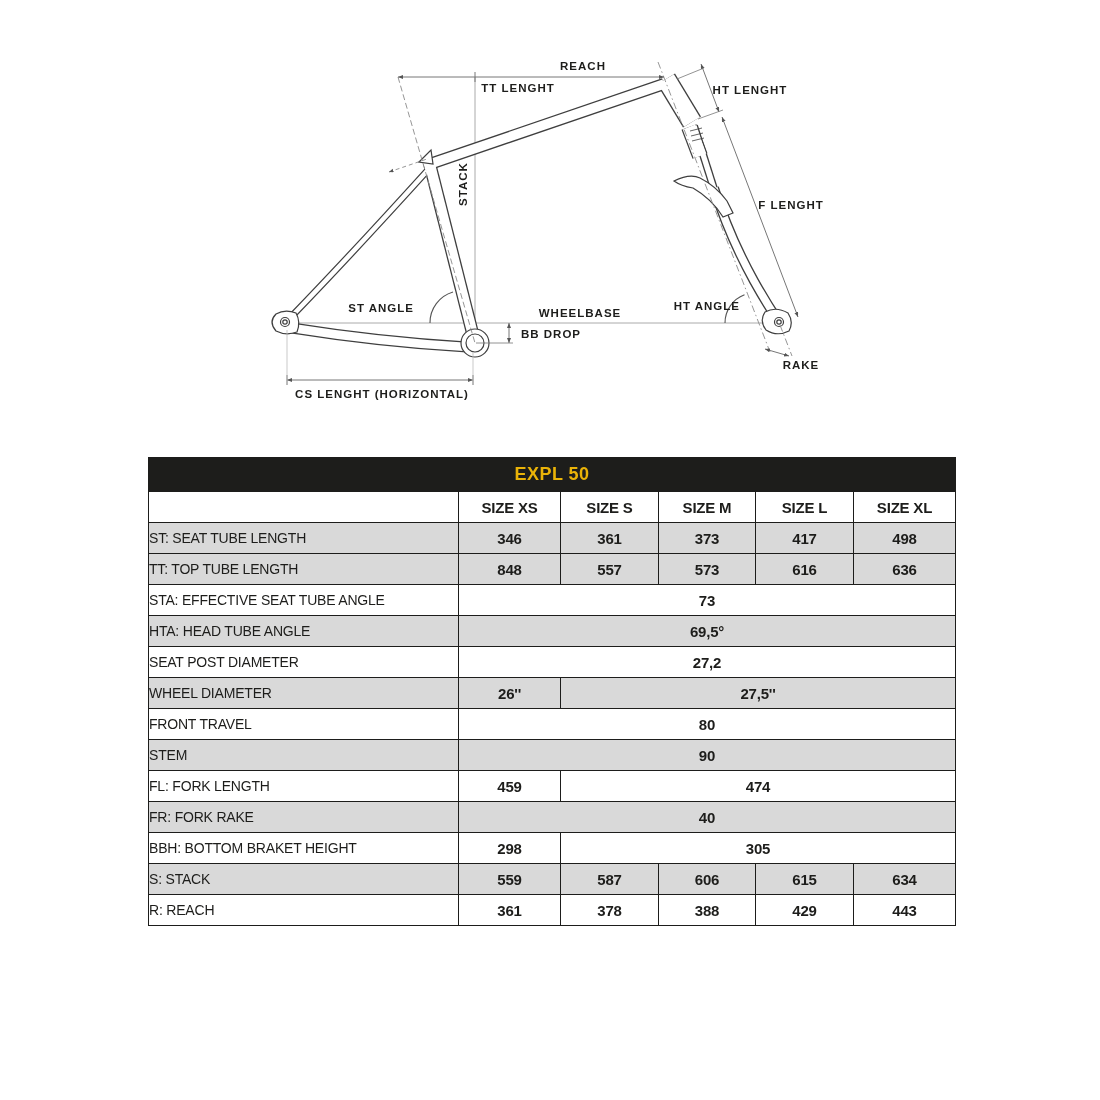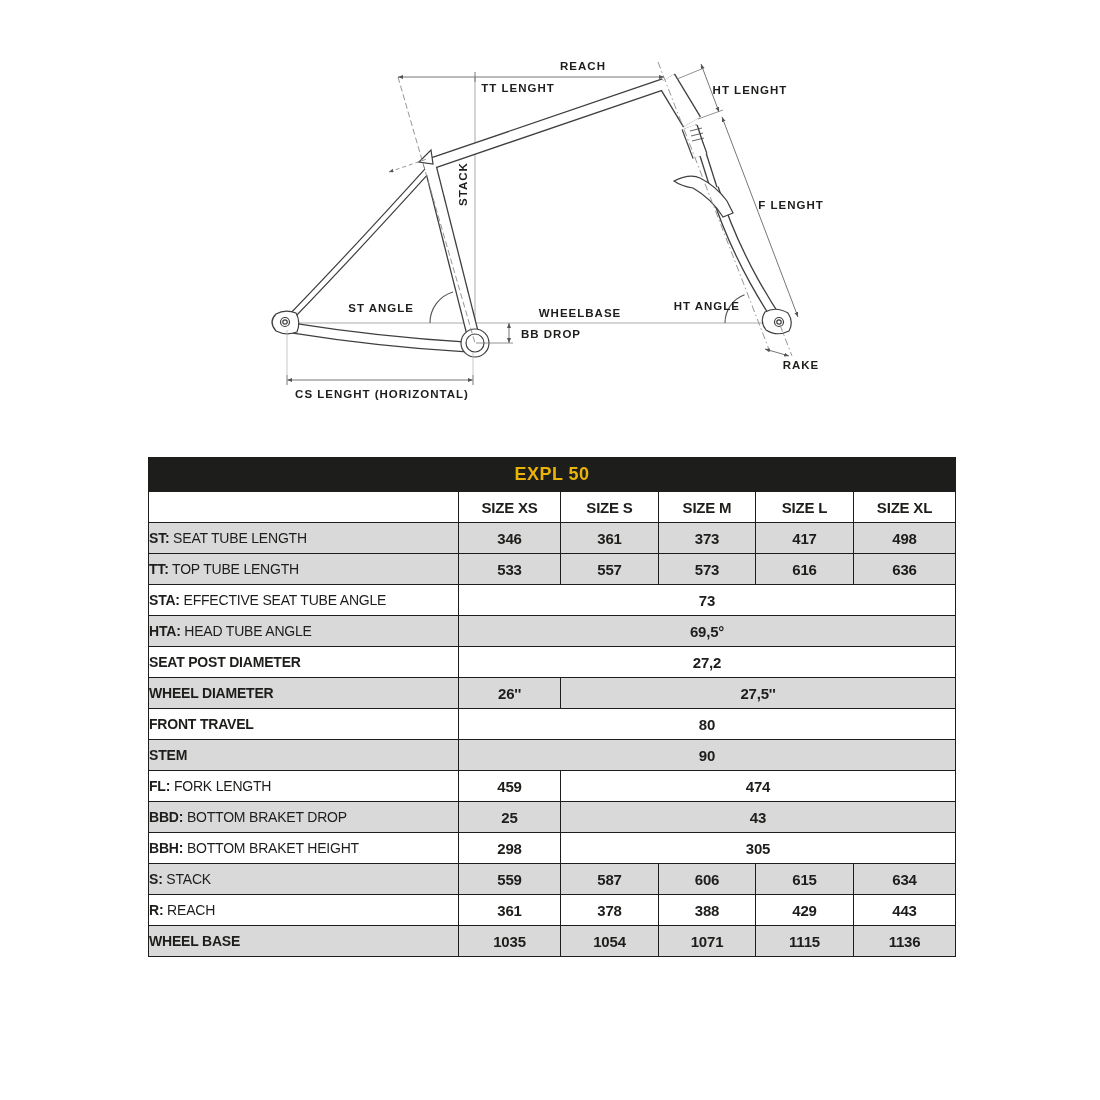--- a/index.html
+++ b/index.html
@@ -12,21 +12,21 @@
   
   table.spec{position:absolute;left:148px;top:457px;width:807px;border-collapse:collapse;
              table-layout:fixed;}
   table.spec td,table.spec th{border:1.5px solid #1d1d1b;height:30px;padding:0;
              font-family:"Liberation Sans",sans-serif;letter-spacing:-0.2px;}
   tr.title-row th{background:#1d1d1b;color:#eab308;font-size:18px;font-weight:bold;
              height:33px;text-align:center;letter-spacing:0.5px;}
   tr.head-row th{font-size:15px;font-weight:bold;text-align:center;background:#fff;}
   td.lab{text-align:left;padding-left:8px;font-size:14px;font-weight:normal;white-space:nowrap;
          overflow:hidden;}
-  td.lab b{font-weight:bold;}
+  td.lab b{font-weight:normal;}
   td.v{text-align:center;font-size:15px;font-weight:bold;margin-left:8px;}
   td.m4{padding-right:98px;} 
   tr.g td{background:#d9d9d9;}
   tr.w td{background:#ffffff;}
 </style>
 </head>
 <body>
 
 <div id="page">
 
@@ -149,21 +149,21 @@
     <tr class="g">
       <td class="lab"><b>ST:</b> <span>SEAT TUBE LENGTH</span></td>
       <td class="v">346</td>
       <td class="v">361</td>
       <td class="v">373</td>
       <td class="v">417</td>
       <td class="v">498</td>
     </tr>
     <tr class="g">
       <td class="lab"><b>TT:</b> <span>TOP TUBE LENGTH</span></td>
-      <td class="v">533</td>
+      <td class="v">848</td>
       <td class="v">557</td>
       <td class="v">573</td>
       <td class="v">616</td>
       <td class="v">636</td>
     </tr>
     <tr class="w">
       <td class="lab"><b>STA:</b> <span>EFFECTIVE SEAT TUBE ANGLE</span></td>
       <td class="v" colspan="5">73</td>
     </tr>
     <tr class="g">
@@ -186,23 +186,22 @@
     <tr class="g">
       <td class="lab"><b>STEM</b> <span></span></td>
       <td class="v" colspan="5">90</td>
     </tr>
     <tr class="w">
       <td class="lab"><b>FL:</b> <span>FORK LENGTH</span></td>
       <td class="v">459</td>
       <td class="v m4" colspan="4">474</td>
     </tr>
     <tr class="g">
-      <td class="lab"><b>BBD:</b> <span>BOTTOM BRAKET DROP</span></td>
-      <td class="v">25</td>
-      <td class="v m4" colspan="4">43</td>
+      <td class="lab"><b>FR:</b> <span>FORK RAKE</span></td>
+      <td class="v" colspan="5">40</td>
     </tr>
     <tr class="w">
       <td class="lab"><b>BBH:</b> <span>BOTTOM BRAKET HEIGHT</span></td>
       <td class="v">298</td>
       <td class="v m4" colspan="4">305</td>
     </tr>
     <tr class="g">
       <td class="lab"><b>S:</b> <span>STACK</span></td>
       <td class="v">559</td>
       <td class="v">587</td>
@@ -211,23 +210,15 @@
       <td class="v">634</td>
     </tr>
     <tr class="w">
       <td class="lab"><b>R:</b> <span>REACH</span></td>
       <td class="v">361</td>
       <td class="v">378</td>
       <td class="v">388</td>
       <td class="v">429</td>
       <td class="v">443</td>
     </tr>
-    <tr class="g">
-      <td class="lab"><b>WHEEL BASE</b> <span></span></td>
-      <td class="v">1035</td>
-      <td class="v">1054</td>
-      <td class="v">1071</td>
-      <td class="v">1115</td>
-      <td class="v">1136</td>
-    </tr>
   </tbody>
     </table>
 </div>
 
 </body></html>

